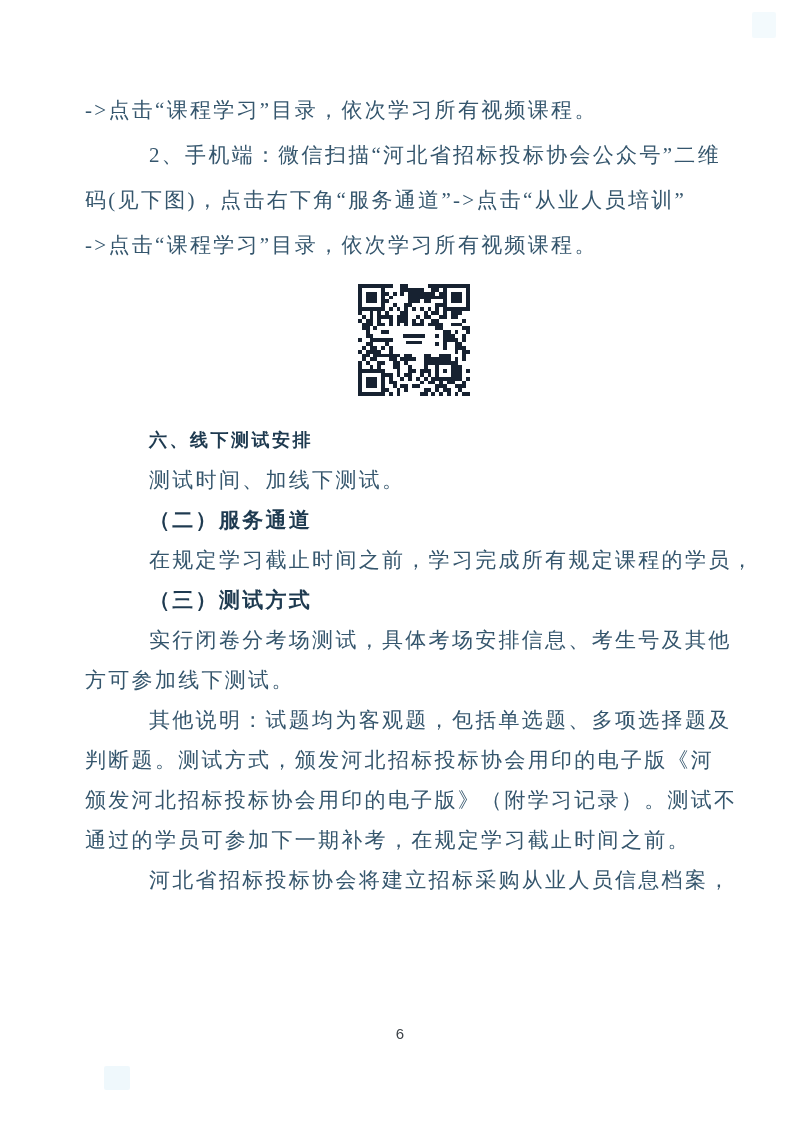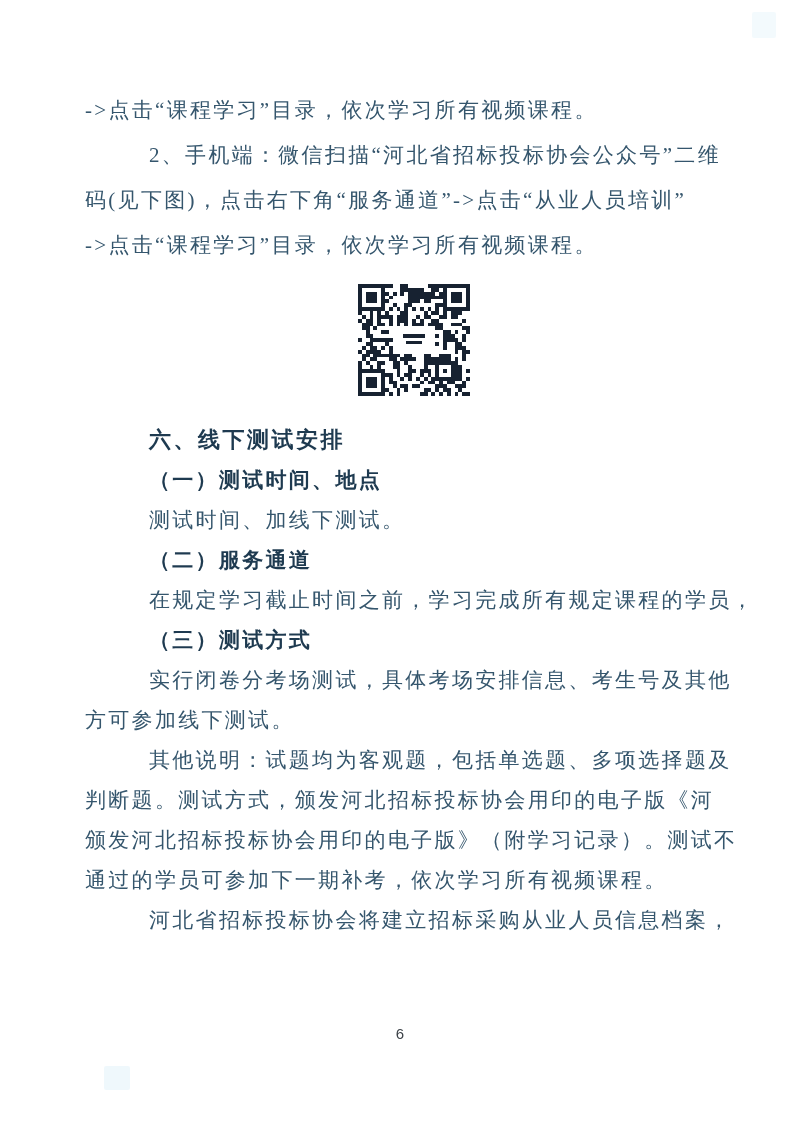--- a/index.html
+++ b/index.html
@@ -32,21 +32,21 @@
     color:var(--body-text);
     white-space:nowrap;
   }
   .line.indent{ padding-left:64px; }
   .section{ margin-top:24px; }
   .section .line{ height:40px; line-height:40px; }
   .heading{
     height:40px; line-height:40px;
     font-family:Liberation Sans, sans-serif;
     font-weight:bold;
-    font-size:22px;
+    font-size:18px;
     letter-spacing:2.5px;
     color:var(--heading-text);
     padding-left:64px;
     white-space:nowrap;
   }
   .sub{
     font-weight:bold;
     color:var(--heading-text);
   }
   .qr-wrap{
@@ -108,31 +108,30 @@
         <rect x="21" y="21" width="3" height="3" fill="#ffffff"></rect>
         <rect x="22" y="22" width="1" height="1" fill="#172231"></rect>
         <rect x="9.4" y="11.2" width="10.2" height="6.6" fill="#ffffff" rx="0.6"></rect>
         <rect x="11.6" y="13" width="5.8" height="1.1" fill="#172231" rx="0.3"></rect>
         <rect x="12.4" y="14.8" width="4.2" height="0.7" fill="#172231" rx="0.25"></rect>
       </svg>
   </div>
 
   <div class="section">
     <div class="heading">六、线下测试安排</div>
-    <div class="line indent sub">（一）测试时间、地点</div>
     <div class="line indent">测试时间、加线下测试。</div>
     <div class="line indent sub">（二）服务通道</div>
     <div class="line indent">在规定学习截止时间之前，学习完成所有规定课程的学员，</div>
     <div class="line indent sub">（三）测试方式</div>
     <div class="line indent">实行闭卷分考场测试，具体考场安排信息、考生号及其他</div>
     <div class="line">方可参加线下测试。</div>
     <div class="line indent">其他说明：试题均为客观题，包括单选题、多项选择题及</div>
     <div class="line">判断题。测试方式，颁发河北招标投标协会用印的电子版《河</div>
     <div class="line">颁发河北招标投标协会用印的电子版》（附学习记录）。测试不</div>
-    <div class="line">通过的学员可参加下一期补考，依次学习所有视频课程。</div>
+    <div class="line">通过的学员可参加下一期补考，在规定学习截止时间之前。</div>
     <div class="line indent">河北省招标投标协会将建立招标采购从业人员信息档案，</div>
   </div>
 
 </div>
 
 <div class="page-number">6</div>
 <div class="smudge-bl"></div>
 <div class="smudge-tr"></div>
 
 </body></html>

